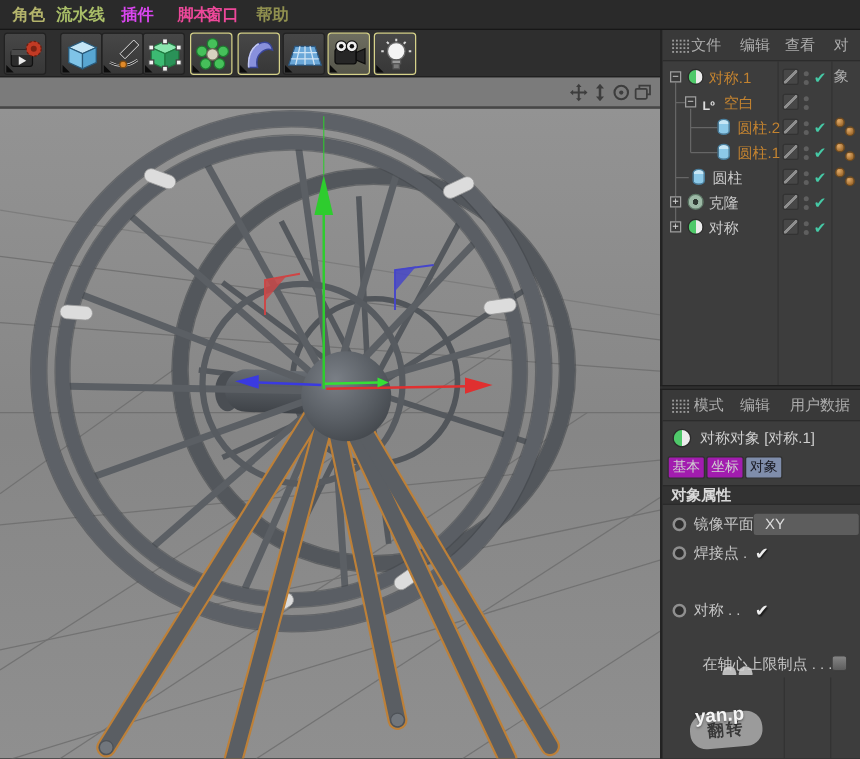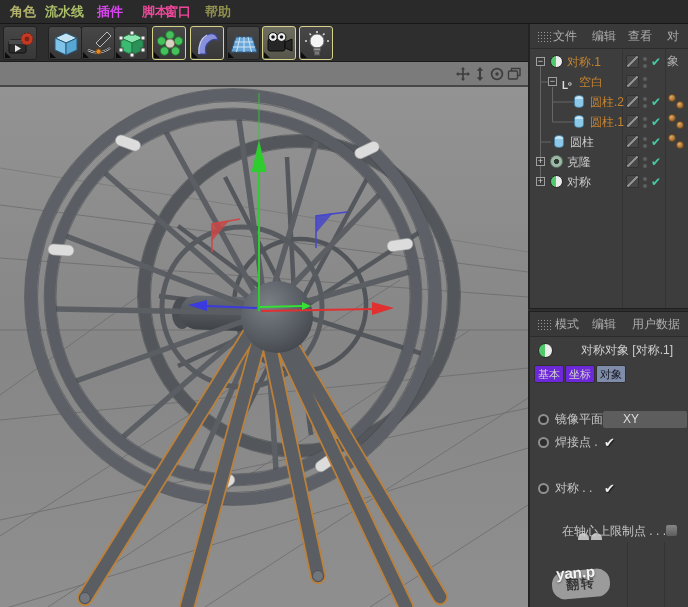--- a/index.html
+++ b/index.html
@@ -54,31 +54,31 @@
   .tag.b1 { left:138px; top:2px; } .tag.b2 { left:146px; top:9px; }
   .colline { position:absolute; width:1px; background:#333; top:25px; bottom:0; }
 
   
   #split { position:absolute; left:528px; top:308px; width:160px; height:4px; background:#2f2f2f; border-top:1px solid #1f1f1f; border-bottom:1px solid #1f1f1f; }
 
   
   #am { top:312px; height:295px; }
   #am-title { position:absolute; left:0; top:26px; width:100%; height:24px; }
   #am-title .oicon { left:8px; top:5px; width:15px; height:15px; }
-  #am-title .txt { position:absolute; left:30px; top:0; line-height:24px; font-size:12px; color:#cfcfcf;margin-left:21px; }
-  .tab { position:absolute; top:53px; width:30px; height:18px; background:#6d28d9; border:1px solid #303030; border-radius:2px;
+  #am-title .txt { position:absolute; left:30px; top:0; line-height:24px; font-size:12px; color:#cfcfcf; }
+  .tab { position:absolute; top:53px; width:30px; height:18px; background:#a21caf; border:1px solid #303030; border-radius:2px;
          font-size:11px; line-height:16px; text-align:center; color:#d0d0d0; }
   .tab.active { background:#7f8dab; color:#16161e; }
   .sechdr { position:absolute; left:0; width:100%; height:16px; background:#323232; border-top:1px solid #2a2a2a; border-bottom:1px solid #2a2a2a;
             font-size:12px; font-weight:bold; color:#d8d8d8; line-height:15px; padding-left:7px; }
   .arow { position:absolute; left:0; width:100%; height:23px; }
   .ring { position:absolute; left:8px; top:6px; width:11px; height:11px; border:2px solid #8f8f8f; border-radius:50%; background:#2e2e2e; }
   .alabel { position:absolute; left:25px; top:0; line-height:23px; font-size:12px; color:#c6c6c6; white-space:nowrap; }
   .dropdown { position:absolute; left:73px; top:3px; width:84px; height:17px; background:#5d5d5d; border-radius:2px;
-              font-size:12px; line-height:17px; color:#dcdcdc; padding-left:20px; }
+              font-size:12px; line-height:17px; color:#dcdcdc; padding-left:9px; }
   .achk { position:absolute; left:74px; top:0; line-height:23px; font-size:13px; font-weight:bold; color:#ededed; text-shadow:1px 1px 1px #1a1a1a; }
   .numfield { position:absolute; left:73px; top:3px; width:66px; height:17px; background:#202020; border:1px solid #3c3c3c; border-radius:2px; }
   .numfield .val { position:absolute; left:5px; top:0; font-size:11px; line-height:15px; color:#e6e6e6; }
   .spin { position:absolute; right:0; top:0; width:11px; height:15px; border-left:1px solid #3c3c3c; }
   .spin::before { content:""; position:absolute; left:3px; top:2px; border-left:3px solid transparent; border-right:3px solid transparent; border-bottom:4px solid #9c9c9c; }
   .spin::after  { content:""; position:absolute; left:3px; bottom:2px; border-left:3px solid transparent; border-right:3px solid transparent; border-top:4px solid #9c9c9c; }
   .tri { font-size:8px; color:#cfcfcf; margin-right:4px; }
   .checkbox { position:absolute; left:135px; top:4px; width:13px; height:13px; border-radius:3px;
               background:linear-gradient(#868686,#5d5d5d); border:1px solid #3f3f3f; }
   .bump { position:absolute; width:11px; height:7px; border-radius:11px 11px 0 0; background:#d2d2d2; opacity:.85; }
@@ -446,20 +446,21 @@
 
     <div id="am-title">
       <span class="oicon sym"></span>
       <span class="txt">对称对象 [对称.1]</span>
     </div>
 
     <span class="tab" style="left:4px">基本</span>
     <span class="tab" style="left:35px">坐标</span>
     <span class="tab active" style="left:66px">对象</span>
 
+    <div class="sechdr" style="top:76px">对象属性</div>
 
     <div class="arow" style="top:96px">
       <span class="ring"></span>
       <span class="alabel">镜像平面</span>
       <span class="dropdown">XY</span>
     </div>
     <div class="arow" style="top:119px">
       <span class="ring"></span>
       <span class="alabel">焊接点 .</span>
       <span class="achk">✔</span>

